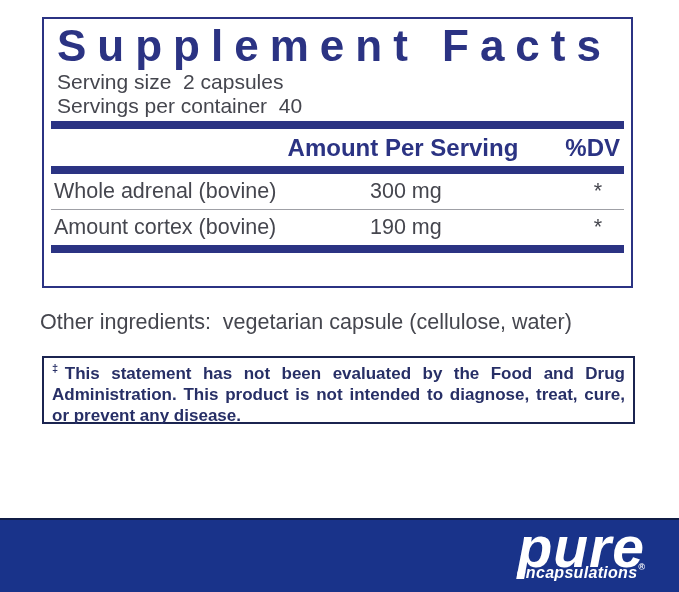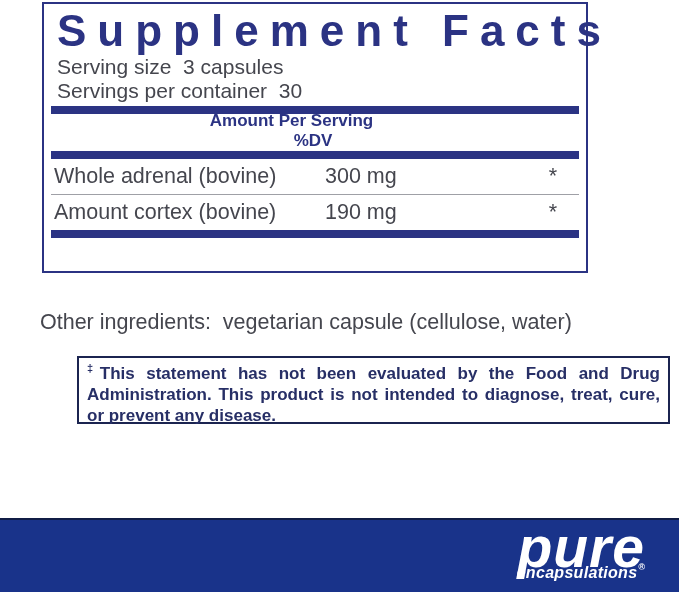--- a/index.html
+++ b/index.html
@@ -3,37 +3,37 @@
 <meta charset="utf-8">
 <style>
   html,body { margin:0; padding:0; background:#ffffff; }
   .page {
     position:relative; width:679px; height:592px; overflow:hidden;
     background:#ffffff; font-family:"Liberation Sans", sans-serif;
   }
 
   
   .facts-box {
-    position:absolute; left:42px; top:2px; width:546px; height:271px;
+    position:absolute; left:42px; top:17px; width:591px; height:271px;
     border:2px solid #2B3383; box-sizing:border-box; background:#ffffff;
   }
   .title {
     margin:5px 0 0 13px; font-size:44px; font-weight:bold; color:#2B3383;
     letter-spacing:11px; line-height:44px; white-space:nowrap;
   }
   .serving {
     margin:0 0 0 13px; font-size:21px; color:#45464E; line-height:24px;
     white-space:pre-wrap;
   }
   .serving.first { margin-top:2px; }
   .bar { height:8px; background:#2B3383; margin:0 7px; }
   .bar.top { margin-top:3px; }
   .header-row {
     display:flex; justify-content:flex-end; align-items:center; height:37px;
-    margin:0 7px; font-size:17px; font-weight:bold; color:#2B3383;flex-direction:column;
+    margin:0 7px; font-size:24px; font-weight:bold; color:#2B3383;
   }
   .hdr-amount { margin-right:47px; }
   .hdr-dv { margin-right:4px; }
   .row {
     display:flex; align-items:center; height:35px; margin:0 7px;
     font-size:21.5px; color:#45464E;
   }
   .row-sep { border-bottom:1.5px solid #9FA0A6; }
   .row-name { flex:1; padding-left:3px; }
   .row-amount { width:150px; text-align:left; }
@@ -46,21 +46,20 @@
   .other {
     position:absolute; left:40px; top:288px; font-size:21.5px; color:#45464E;
     white-space:pre-wrap;
   }
 
   
   .disclaimer {
     position:absolute; left:42px; top:356px; width:593px; height:68px;
     border:2px solid #1B2450; box-sizing:border-box; padding:5px 8px 0 8px;
     background:#ffffff;
-    margin-left:35px;
   }
   .disclaimer-text {
     margin:0; font-size:17px; font-weight:bold; color:#272F66;
     text-align:justify; line-height:21px;
   }
   .disclaimer-text sup { font-size:11px; line-height:0; }
 
   
   .footer {
     position:absolute; left:0; top:518px; width:679px; height:74px;
@@ -76,22 +75,22 @@
   .logo-sub { font-size:16px; line-height:14px; letter-spacing:0.3px; }
   .logo-reg { font-size:9px; line-height:9px; margin-top:-3px; margin-left:1px; }
 </style>
 </head>
 <body>
 
 <div class="page">
 
   <section class="facts-box">
     <h1 class="title">Supplement Facts</h1>
-    <p class="serving first">Serving size  3 capsules</p>
-    <p class="serving">Servings per container  30</p>
+    <p class="serving first">Serving size  2 capsules</p>
+    <p class="serving">Servings per container  40</p>
 
     <div class="bar top"></div>
 
     <div class="header-row">
       <span class="hdr-amount">Amount Per Serving</span>
       <span class="hdr-dv">%DV</span>
     </div>
 
     <div class="bar"></div>
 

